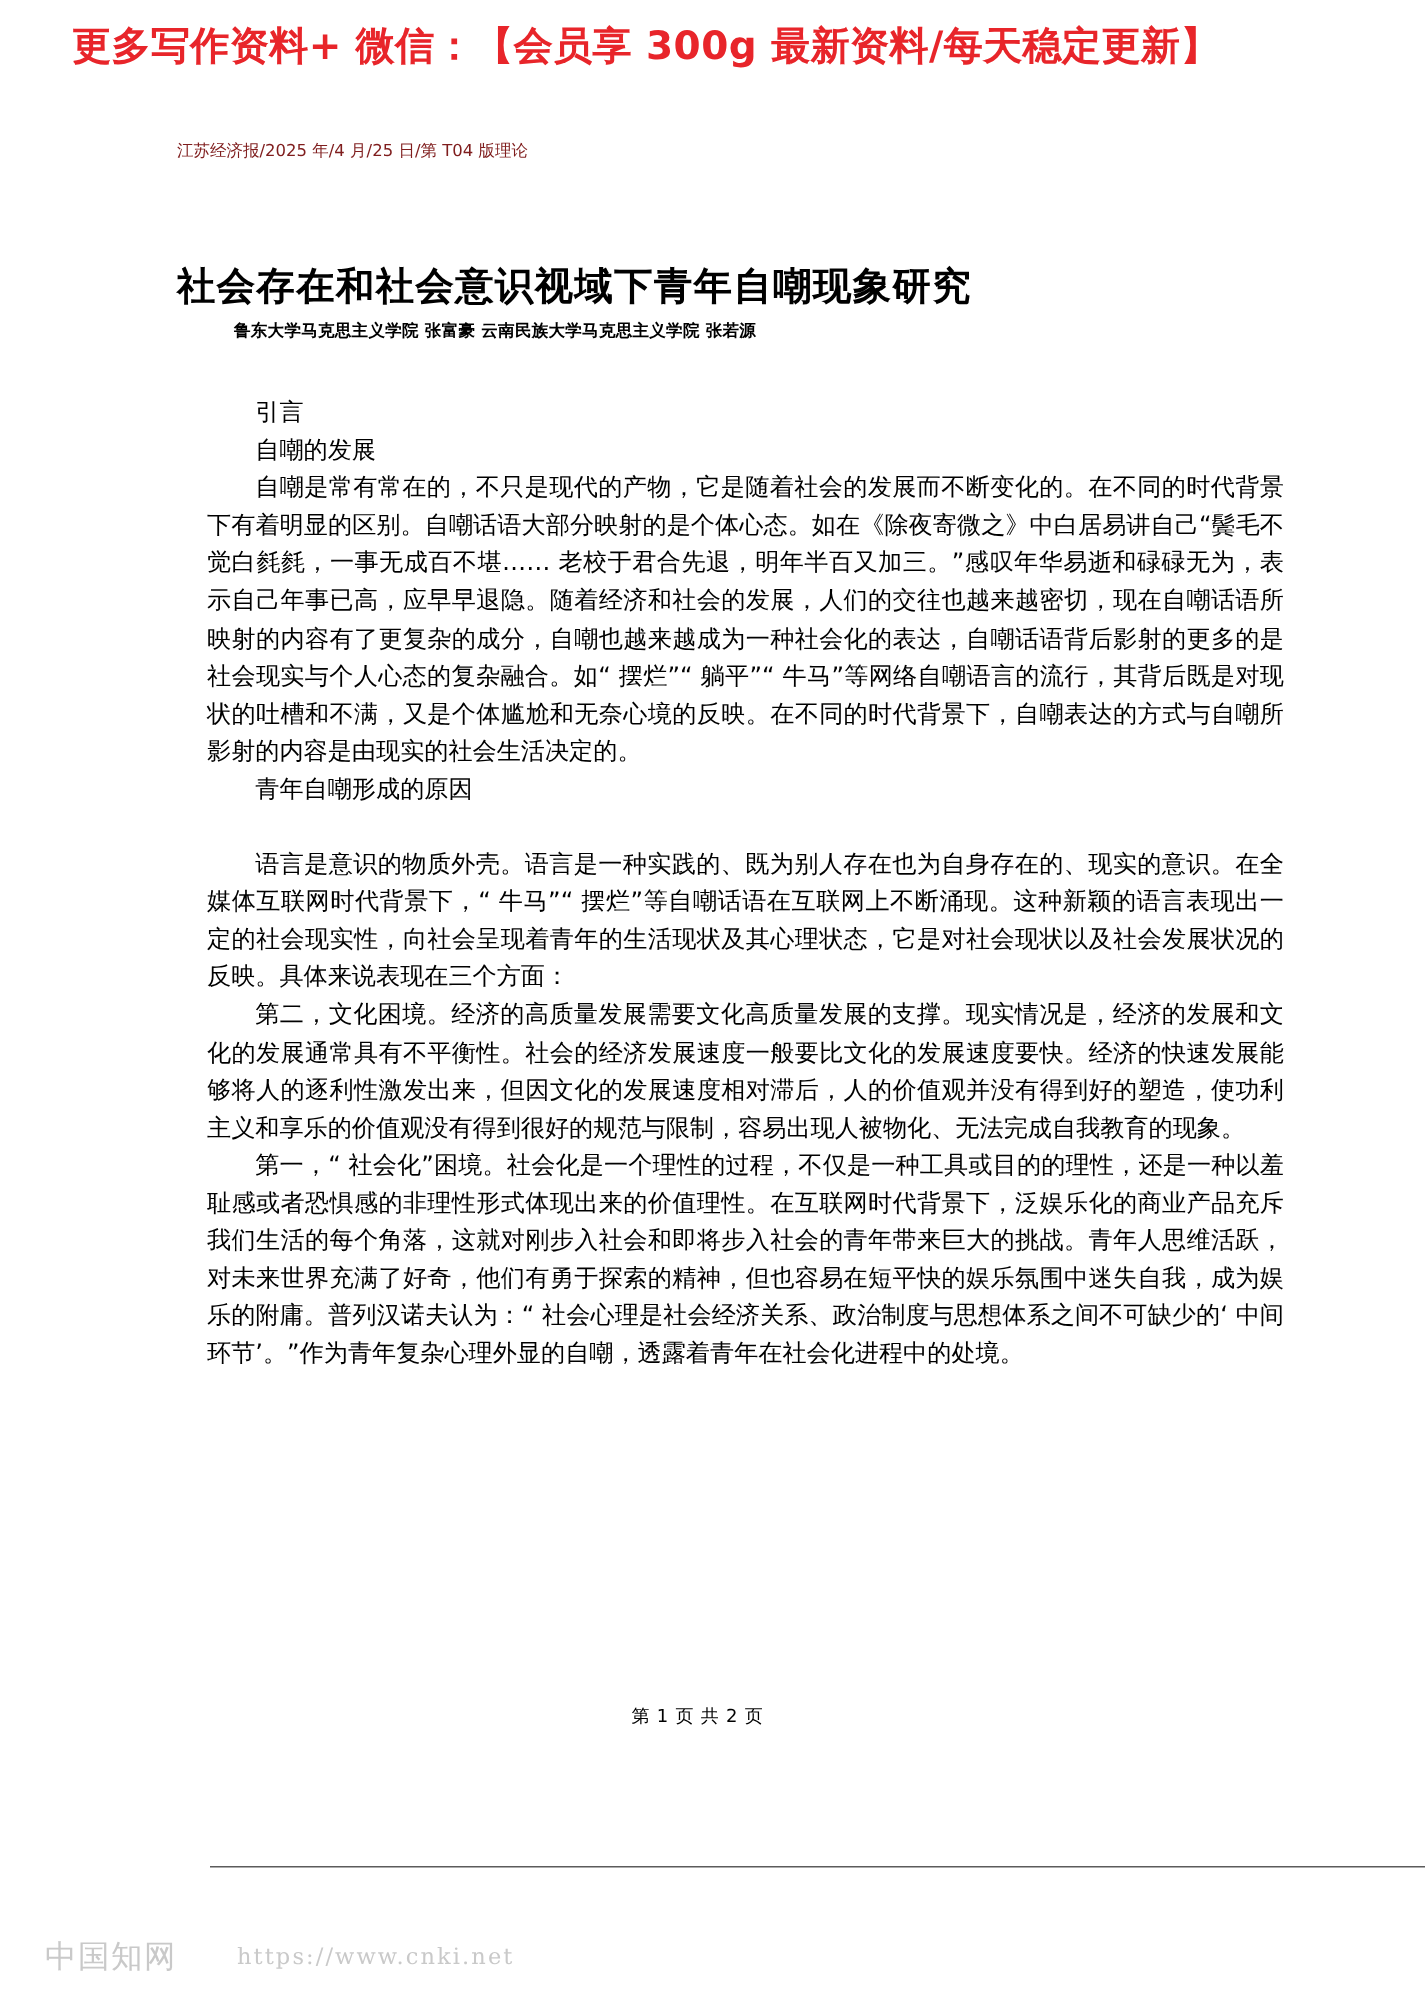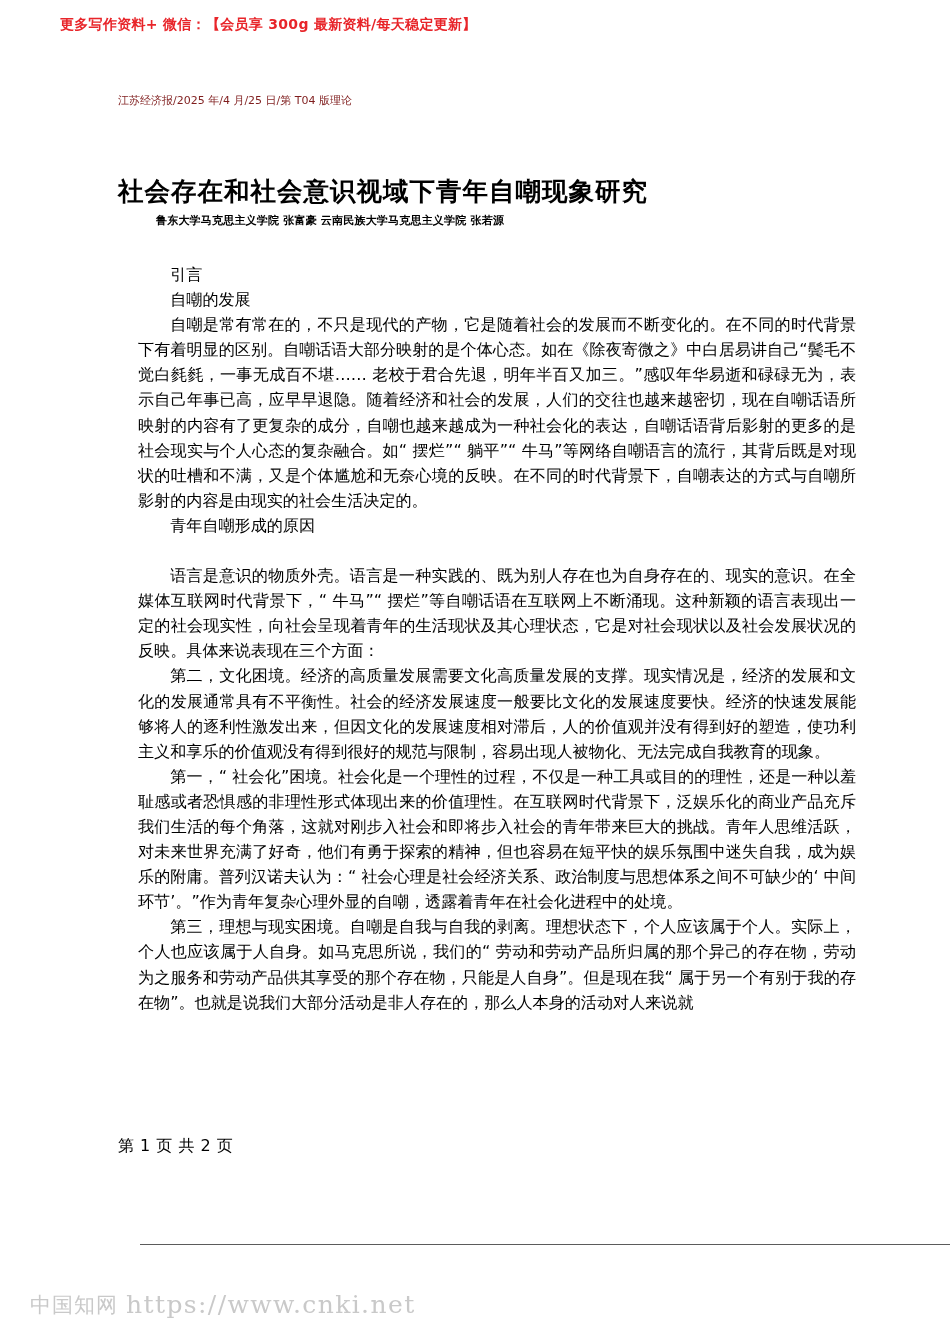--- a/index.html
+++ b/index.html
@@ -23,26 +23,25 @@
     height: 1344px;
   }
 
   
   .promo-banner {
     position: absolute;
     left: 48px;
     top: 16px;
     width: 860px;
     color: #e8252a;
-    font-size: 14px;
+    font-size: 26px;
     font-weight: bold;
     letter-spacing: 0.3px;
     white-space: nowrap;
     line-height: 1.2;
-    margin-left: 12px;
   }
 
   
   .source-line {
     position: absolute;
     left: 118px;
     top: 92px;
     width: 720px;
     font-size: 11px;
     line-height: 1.55;
@@ -100,55 +99,55 @@
   .body-text p.spacer-before {
     margin-top: 25px;
   }
 
   
   .page-number {
     position: absolute;
     left: 118px;
     top: 1136px;
     width: 718px;
-    text-align: left;
+    text-align: center;
     padding-right: 24px;
     box-sizing: border-box;
-    font-size: 16px;
+    font-size: 12px;
     letter-spacing: 0.5px;
   }
 
   
   .footer-rule {
     position: absolute;
     left: 140px;
     top: 1244px;
     width: 810px;
     height: 1px;
     background: #5b5b5b;
   }
 
   
   .cnki {
     position: absolute;
     left: 30px;
     top: 1290px;
     display: flex;
     align-items: center;
-    gap: 8px;
+    gap: 40px;
     color: #c9c9c9;
   }
   .cnki-logo {
     font-size: 21px;
     font-family: "DejaVu Serif", "Liberation Serif", serif;
     letter-spacing: 1px;
     color: #c9c9c9;
   }
   .cnki-url {
-    font-size: 25px;
+    font-size: 15px;
     font-family: "DejaVu Serif", "Liberation Serif", serif;
     letter-spacing: 1.4px;
     color: #c9c9c9;
   }
 </style>
 </head>
 <body>
 
 <div class="page">
 
@@ -161,21 +160,20 @@
   <div class="authors">鲁东大学马克思主义学院  张富豪  云南民族大学马克思主义学院  张若源</div>
 
   <div class="body-text">
     <p class="heading">引言</p>
     <p class="heading">自嘲的发展</p>
     <p>自嘲是常有常在的，不只是现代的产物，它是随着社会的发展而不断变化的。在不同的时代背景下有着明显的区别。自嘲话语大部分映射的是个体心态。如在《除夜寄微之》中白居易讲自己“鬓毛不觉白毵毵，一事无成百不堪…… 老校于君合先退，明年半百又加三。”感叹年华易逝和碌碌无为，表示自己年事已高，应早早退隐。随着经济和社会的发展，人们的交往也越来越密切，现在自嘲话语所映射的内容有了更复杂的成分，自嘲也越来越成为一种社会化的表达，自嘲话语背后影射的更多的是社会现实与个人心态的复杂融合。如“ 摆烂”“ 躺平”“ 牛马”等网络自嘲语言的流行，其背后既是对现状的吐槽和不满，又是个体尴尬和无奈心境的反映。在不同的时代背景下，自嘲表达的方式与自嘲所影射的内容是由现实的社会生活决定的。</p>
     <p class="heading">青年自嘲形成的原因</p>
     <p class="spacer-before">语言是意识的物质外壳。语言是一种实践的、既为别人存在也为自身存在的、现实的意识。在全媒体互联网时代背景下，“ 牛马”“ 摆烂”等自嘲话语在互联网上不断涌现。这种新颖的语言表现出一定的社会现实性，向社会呈现着青年的生活现状及其心理状态，它是对社会现状以及社会发展状况的反映。具体来说表现在三个方面：</p>
     <p>第二，文化困境。经济的高质量发展需要文化高质量发展的支撑。现实情况是，经济的发展和文化的发展通常具有不平衡性。社会的经济发展速度一般要比文化的发展速度要快。经济的快速发展能够将人的逐利性激发出来，但因文化的发展速度相对滞后，人的价值观并没有得到好的塑造，使功利主义和享乐的价值观没有得到很好的规范与限制，容易出现人被物化、无法完成自我教育的现象。</p>
     <p>第一，“ 社会化”困境。社会化是一个理性的过程，不仅是一种工具或目的的理性，还是一种以羞耻感或者恐惧感的非理性形式体现出来的价值理性。在互联网时代背景下，泛娱乐化的商业产品充斥我们生活的每个角落，这就对刚步入社会和即将步入社会的青年带来巨大的挑战。青年人思维活跃，对未来世界充满了好奇，他们有勇于探索的精神，但也容易在短平快的娱乐氛围中迷失自我，成为娱乐的附庸。普列汉诺夫认为：“ 社会心理是社会经济关系、政治制度与思想体系之间不可缺少的‘ 中间环节’。”作为青年复杂心理外显的自嘲，透露着青年在社会化进程中的处境。</p>
-    <p>第三，理想与现实困境。自嘲是自我与自我的剥离。理想状态下，个人应该属于个人。实际上，个人也应该属于人自身。如马克思所说，我们的“ 劳动和劳动产品所归属的那个异己的存在物，劳动为之服务和劳动产品供其享受的那个存在物，只能是人自身”。但是现在我“ 属于另一个有别于我的存在物”。也就是说我们大部分活动是非人存在的，那么人本身的活动对人来说就</p>
   </div>
 
   <div class="page-number">第 1 页 共 2 页</div>
 
   <div class="footer-rule"></div>
 
   <div class="cnki">
     <span class="cnki-logo">中国知网</span>
     <span class="cnki-url">https://www.cnki.net</span>
   </div>

